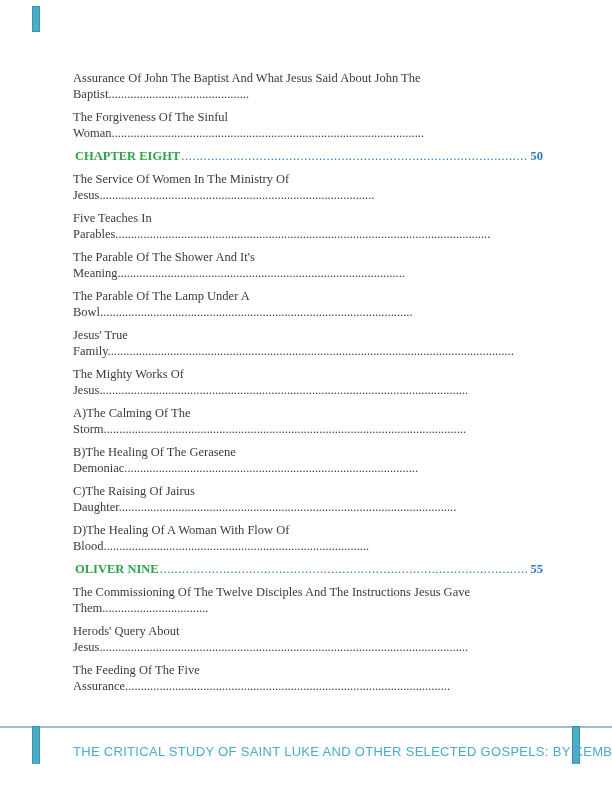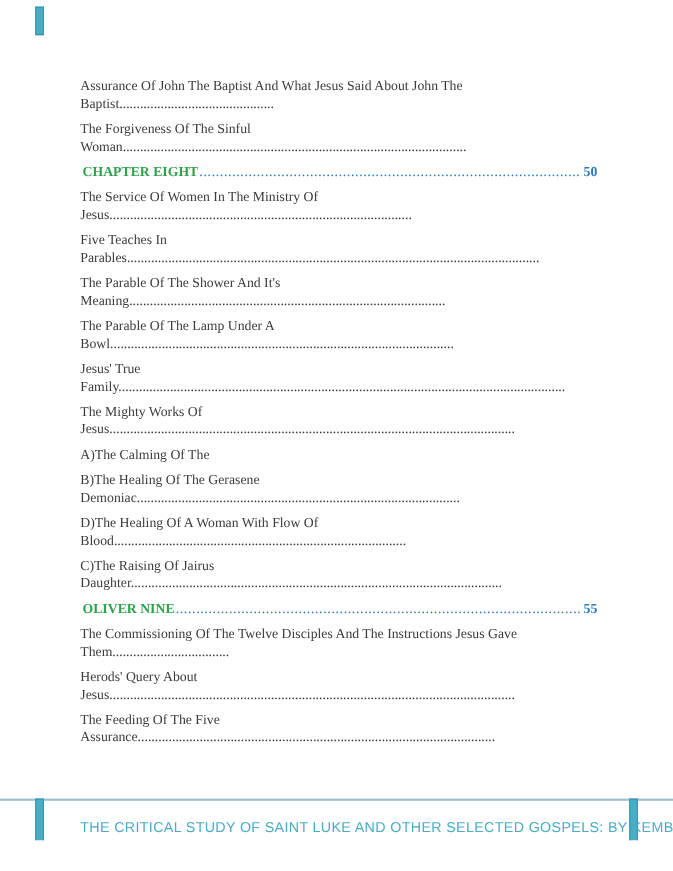--- a/index.html
+++ b/index.html
@@ -131,32 +131,33 @@
       <p class="toc-entry">
         <span class="line">Jesus' True</span>
         <span class="line">Family..................................................................................................................................</span>
       </p>
       <p class="toc-entry">
         <span class="line">The Mighty Works Of</span>
         <span class="line">Jesus......................................................................................................................</span>
       </p>
       <p class="toc-entry">
         <span class="line">A)The Calming Of The</span>
+        <span class="line">Storm....................................................................................................................</span>
       </p>
       <p class="toc-entry">
         <span class="line">B)The Healing Of The Gerasene</span>
         <span class="line">Demoniac..............................................................................................</span>
       </p>
       <p class="toc-entry">
+        <span class="line">C)The Raising Of Jairus</span>
+        <span class="line">Daughter............................................................................................................</span>
+      </p>
+      <p class="toc-entry">
         <span class="line">D)The Healing Of A Woman With Flow Of</span>
         <span class="line">Blood.....................................................................................</span>
-      </p>
-      <p class="toc-entry">
-        <span class="line">C)The Raising Of Jairus</span>
-        <span class="line">Daughter............................................................................................................</span>
       </p>
       <div class="chapter-row">
         <span class="chapter-label">OLIVER NINE</span>
         <span class="chapter-leader">.......................................................................................................................................................</span>
         <span class="chapter-page">55</span>
       </div>
       <p class="toc-entry">
         <span class="line">The Commissioning Of The Twelve Disciples And The Instructions Jesus Gave</span>
         <span class="line">Them..................................</span>
       </p>

